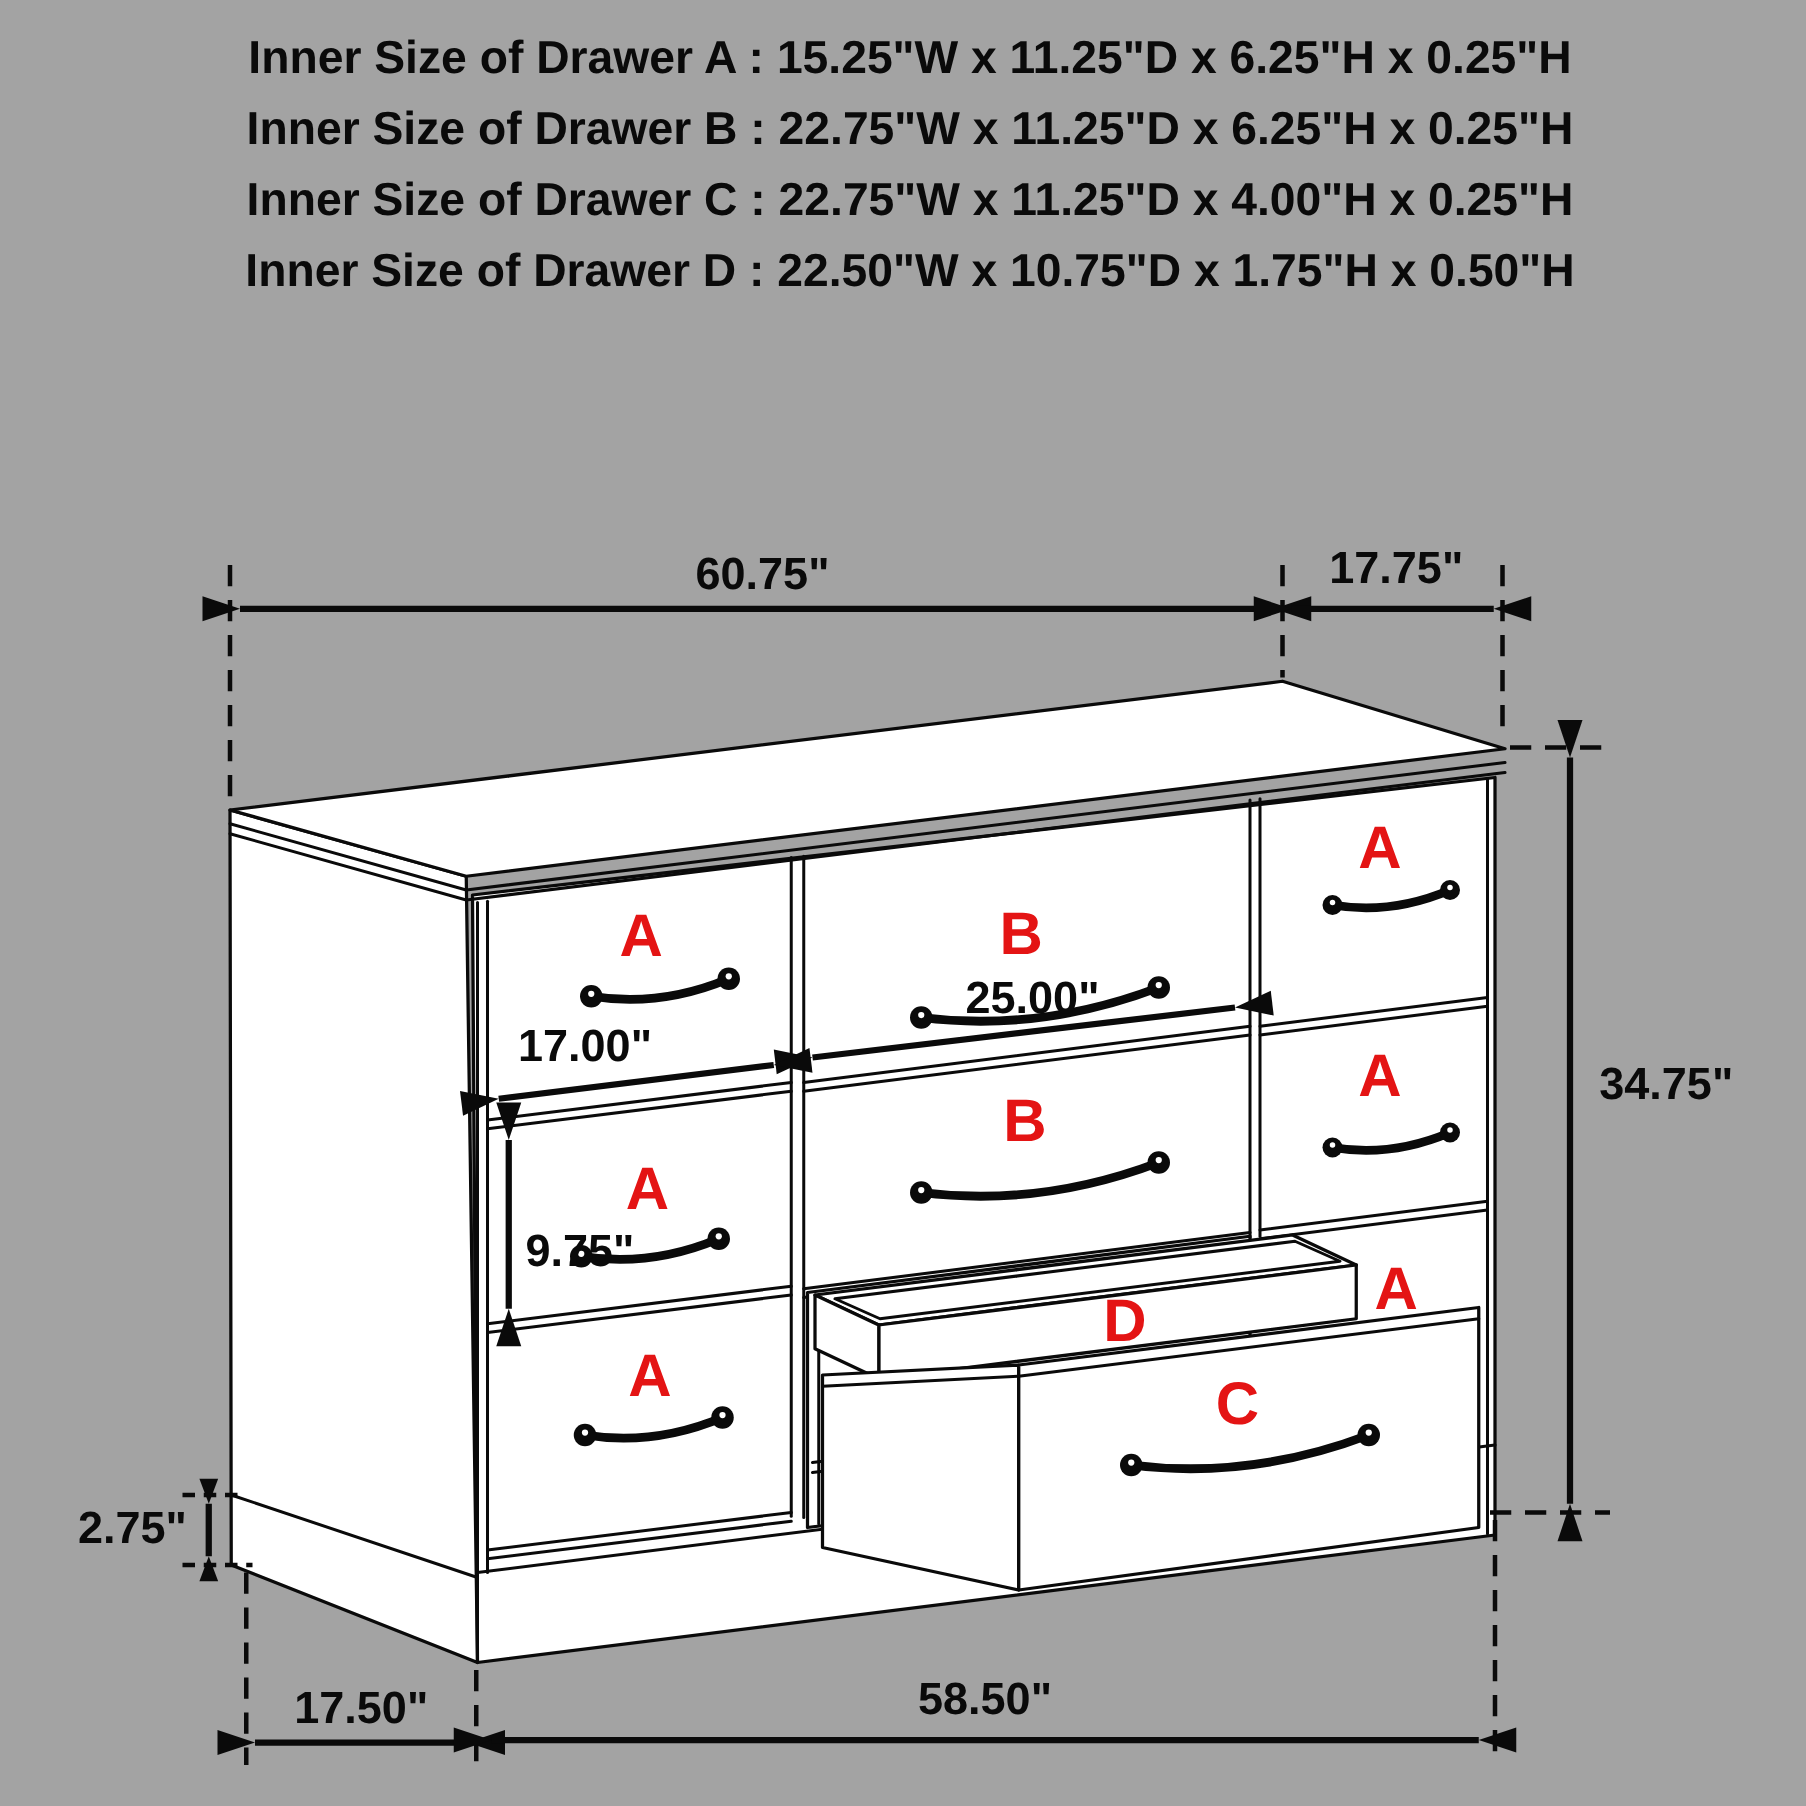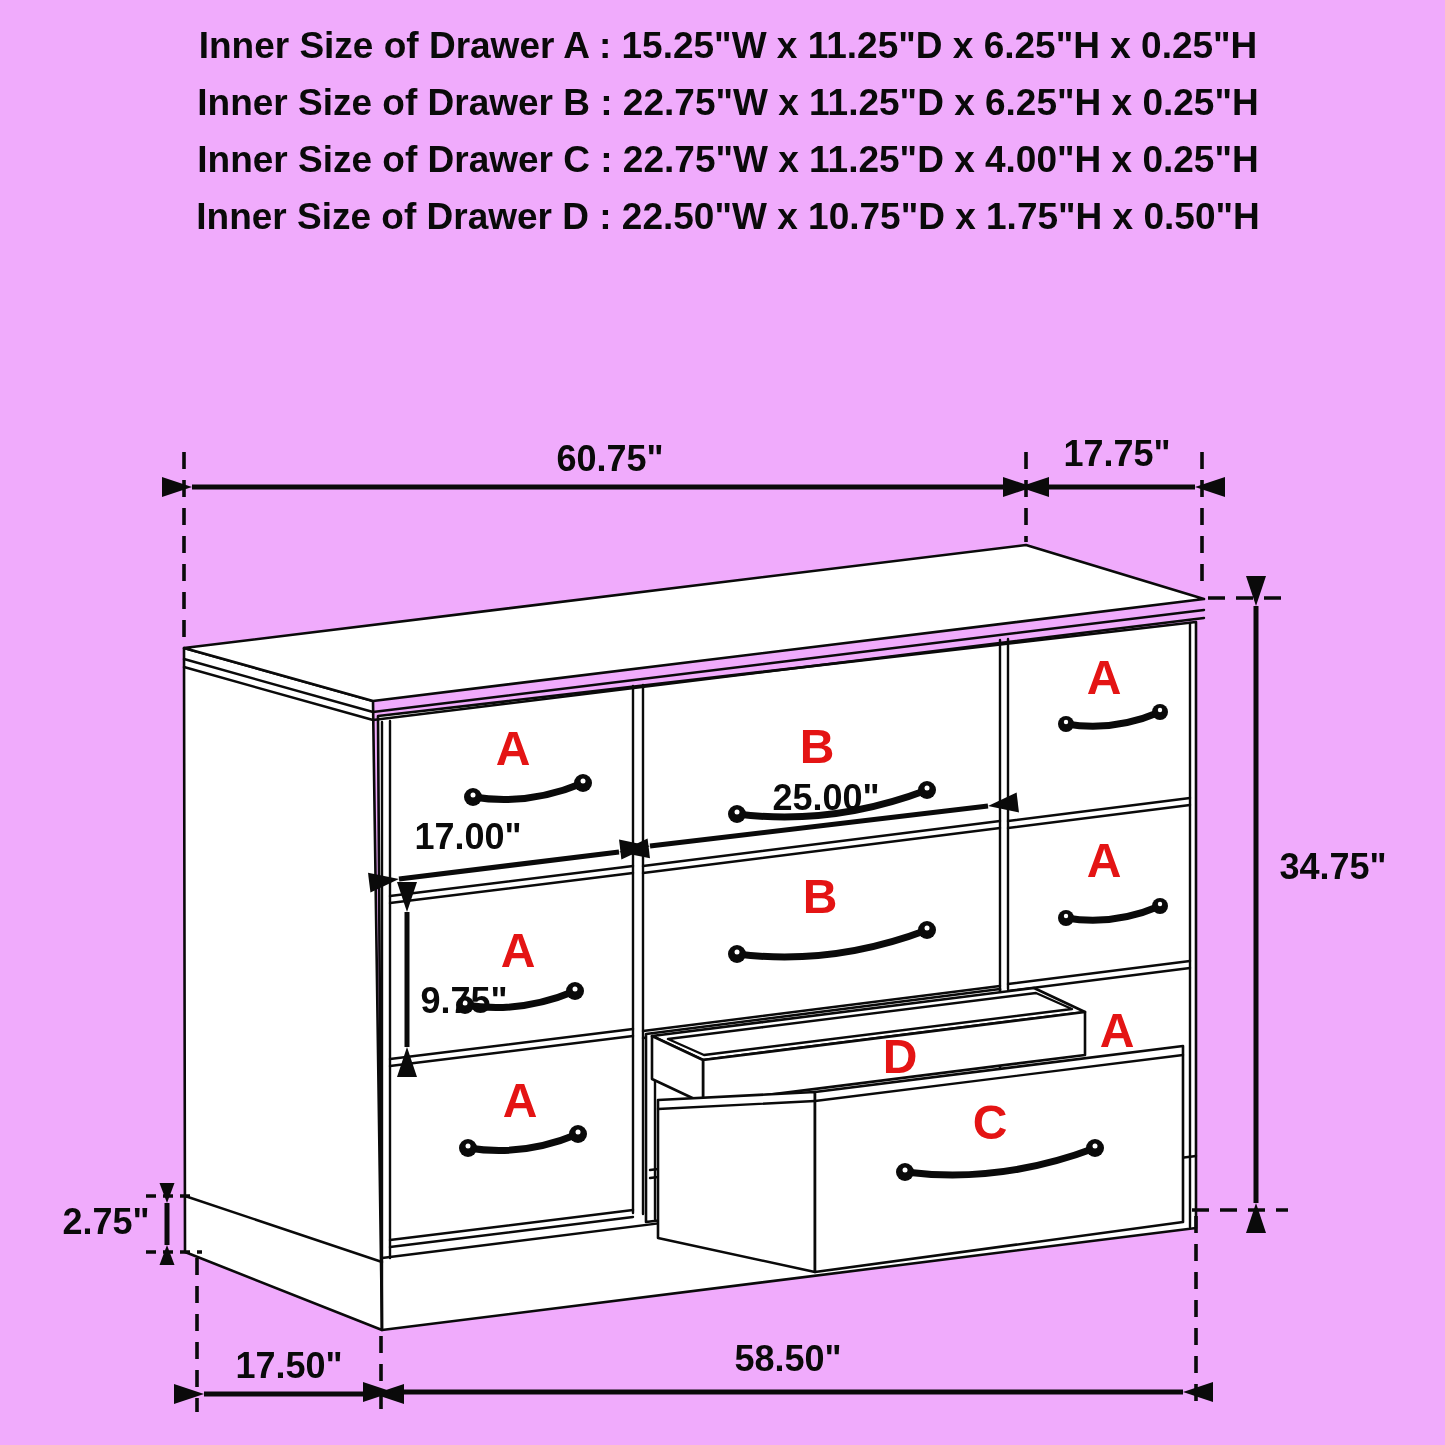--- a/index.html
+++ b/index.html
@@ -1,16 +1,16 @@
 <!DOCTYPE html>
 <html><head>
 <meta charset="utf-8">
 <style>
   html,body{margin:0;padding:0;background:#ffffff;}
-  .page{width:1445px;height:1445px;position:relative;background:#f0abfc;
+  .page{width:1445px;height:1445px;position:relative;background:#a3a3a3;
         font-family:"Liberation Sans", sans-serif;}
   svg{display:block;}
   .title-line{font-family:"Liberation Sans", sans-serif;font-weight:bold;font-size:37px;fill:#0a0a0a;}
   .dim-text{font-family:"Liberation Sans", sans-serif;font-weight:bold;font-size:36px;fill:#0a0a0a;}
   .red-label{font-family:"Liberation Sans", sans-serif;font-weight:bold;font-size:48px;fill:#e41414;}
   .ln{stroke:#0a0a0a;stroke-width:2.4;fill:none;stroke-linejoin:round;stroke-linecap:round;}
   .face{stroke:#0a0a0a;stroke-width:2.6;fill:#ffffff;stroke-linejoin:round;}
   .dimline{stroke:#0a0a0a;stroke-width:5;fill:none;}
   .dashln{stroke:#0a0a0a;stroke-width:3.6;fill:none;stroke-dasharray:17 11;}
   .tickln{stroke:#0a0a0a;stroke-width:3.6;fill:none;stroke-dasharray:10 7;}

